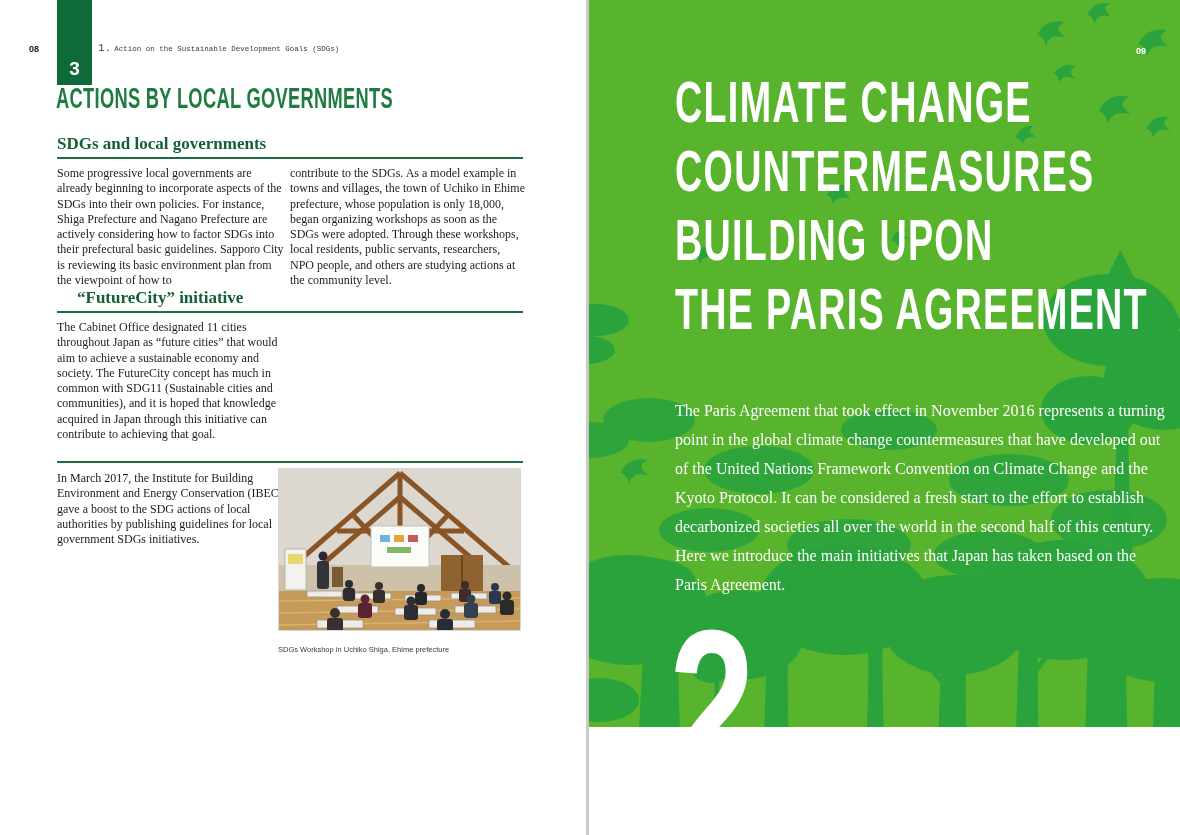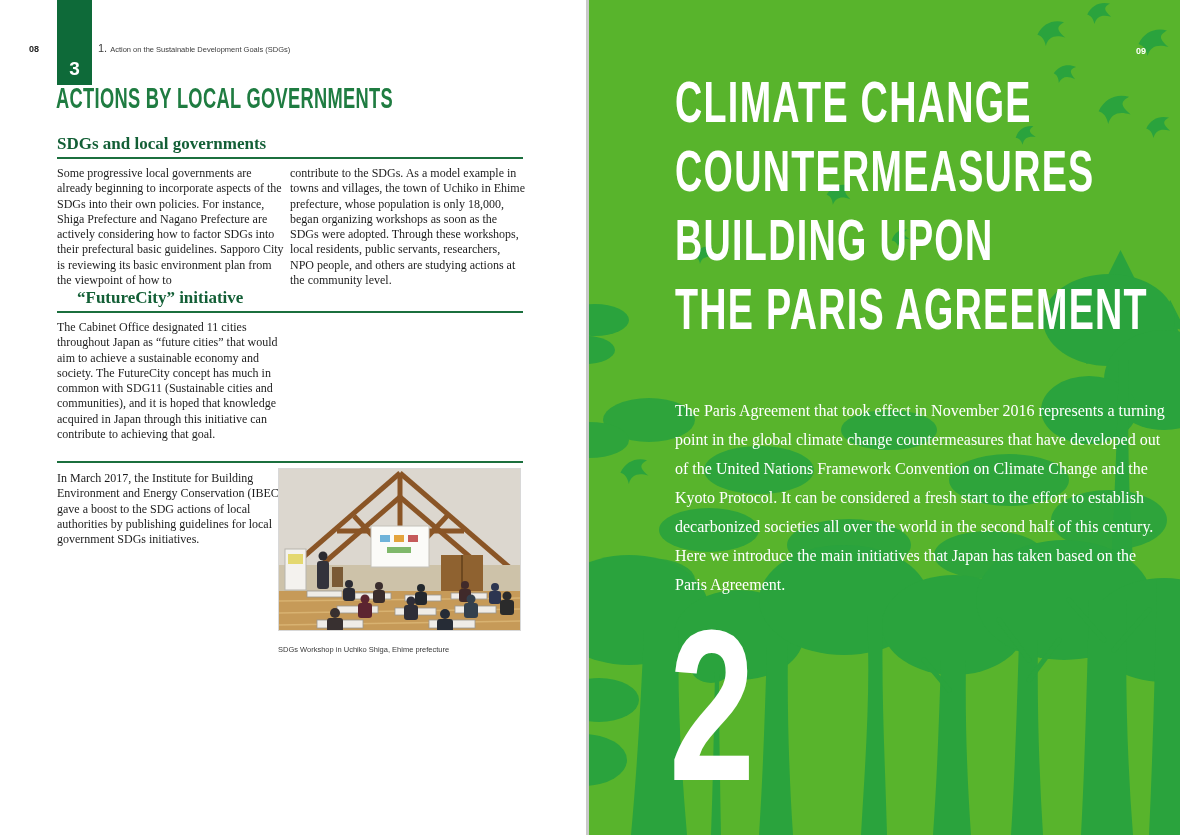--- a/index.html
+++ b/index.html
@@ -18,21 +18,21 @@
   }
   .chapter-tab {
     position:absolute; left:57px; top:0; width:35px; height:85px; background:#0e6a39;
     display:flex; align-items:flex-end; justify-content:center; padding-bottom:5px;
   }
   .chapter-tab span {
     color:#fff; font-family:"Liberation Sans", sans-serif; font-weight:bold; font-size:19px;
   }
   .breadcrumb {
     position:absolute; left:98px; top:42px; color:#3c3c3c;
-    font-family:Liberation Sans, sans-serif; font-size:7.5px;
+    font-family:Liberation Mono, monospace; font-size:7.5px;
   }
   .breadcrumb .bc-num { font-size:11px; margin-right:3px; color:#3c3c3c; }
 
   .main-title {
     position:absolute; left:56px; top:82px; white-space:nowrap;
     font-family:"Liberation Sans", sans-serif; font-weight:bold; font-size:29px;
     color:#1f7c41; letter-spacing:0.5px;
     transform:scaleX(0.63); transform-origin:left top;
   }
 
@@ -53,21 +53,21 @@
   }
   .photo-caption {
     position:absolute; left:278px; top:645px; width:260px;
     font-family:"Liberation Sans", sans-serif; font-size:7.5px; color:#3a3a3a;
   }
 
   
   #gutter { position:absolute; left:586px; top:0; width:3px; height:835px; background:#c9c9c9; }
 
   
-  #right-page { position:absolute; left:589px; top:0; width:591px; height:835px; background:#58b42c; overflow:hidden; }
+  #right-page { position:absolute; left:589px; top:0; width:591px; height:727px; background:#58b42c; overflow:hidden; }
   #right-decor { position:absolute; left:0; top:0; width:591px; height:835px; }
 
   .pagenum-right {
     position:absolute; left:547px; top:46px; color:#ffffff;
     font-family:"Liberation Sans", sans-serif; font-weight:bold; font-size:9px;
   }
   .green-title { position:absolute; left:86px; top:68px; }
   .green-title .t-line {
     height:69px; white-space:nowrap; color:#ffffff;
     font-family:"Liberation Sans", sans-serif; font-weight:bold; font-size:58px; letter-spacing:2px;

